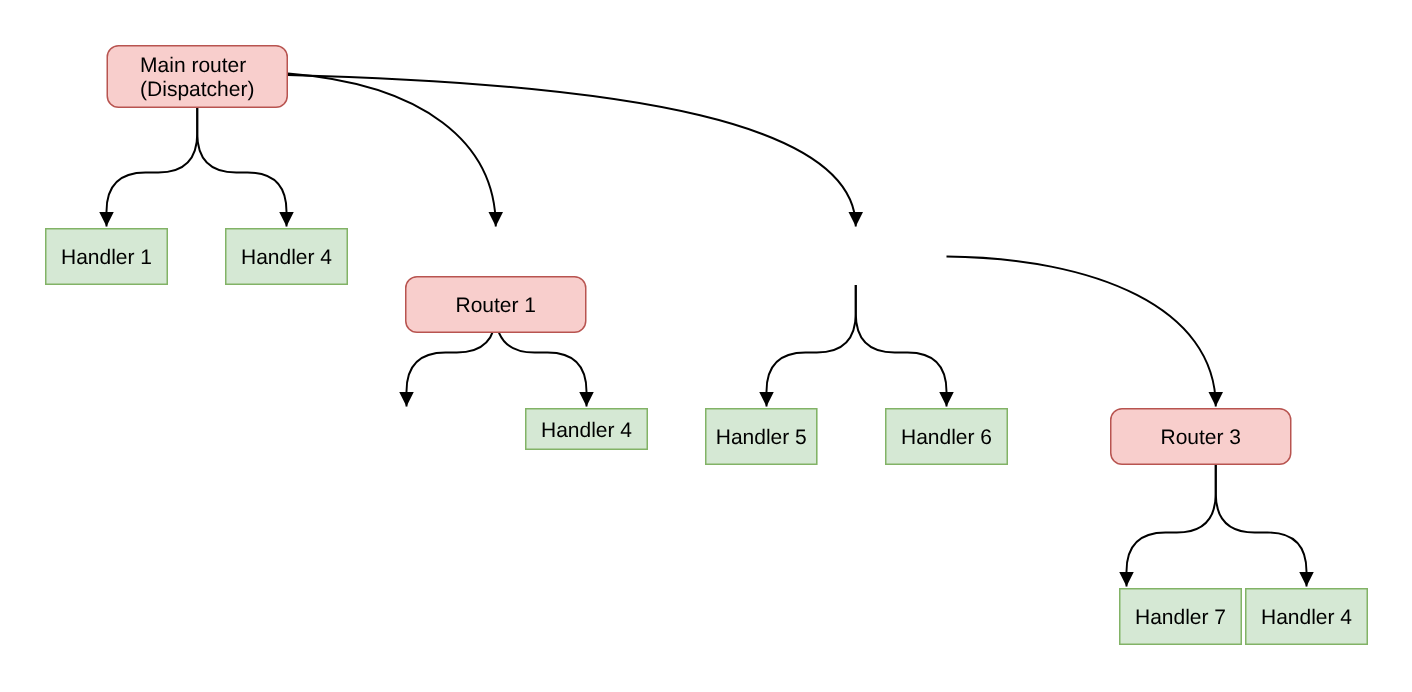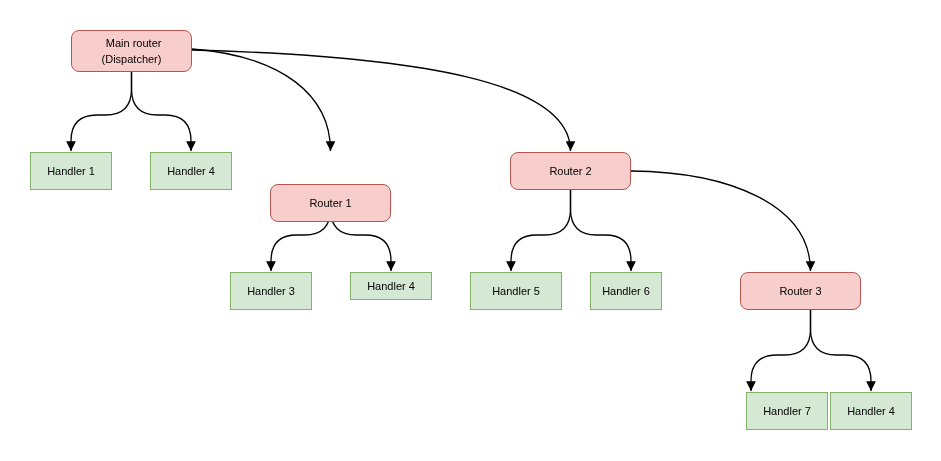--- a/index.html
+++ b/index.html
@@ -21,22 +21,22 @@
     top: 0;
     width: 941px;
     height: 461px;
   }
   .node {
     position: absolute;
     box-sizing: border-box;
     display: flex;
     align-items: center;
     justify-content: center;
-    text-align: right;
-    font-size: 11px;
+    text-align: left;
+    font-size: 14px;
     line-height: 16px;
     color: #000000;
     white-space: pre-line;
   }
   .node.router {
     background: var(--router-fill, #f8cecc);
     border: 1px solid var(--router-stroke, #b85450);
     border-radius: 8px;
   }
   .node.handler {
@@ -77,29 +77,27 @@
 
   <div class="node router" style="left:71px;  top:30px;  width:121px; height:42px;">Main router
 (Dispatcher)</div>
 
   <div class="node handler" style="left:30px;  top:152px; width:82px;  height:38px;">Handler 1</div>
 
   <div class="node handler" style="left:150px; top:152px; width:82px;  height:38px;">Handler 4</div>
 
   <div class="node router" style="left:270px; top:152px; width:121px; height:38px;margin-top:32px;">Router 1</div>
 
-  <div class="node router" style="left:510px; top:152px; width:121px; height:38px;">Router 2</div>
 
-  <div class="node handler" style="left:230px; top:272px; width:82px;  height:38px;">Handler 3</div>
 
   <div class="node handler" style="left:350px; top:272px; width:82px;  height:28px;">Handler 4</div>
 
-  <div class="node handler" style="left:470px; top:272px; width:92px;  height:38px;">Handler 5</div>
+  <div class="node handler" style="left:470px; top:272px; width:75px;  height:38px;">Handler 5</div>
 
-  <div class="node handler" style="left:590px; top:272px; width:72px;  height:38px;">Handler 6</div>
+  <div class="node handler" style="left:590px; top:272px; width:82px;  height:38px;">Handler 6</div>
 
   <div class="node router" style="left:740px; top:272px; width:121px; height:38px;">Router 3</div>
 
   <div class="node handler" style="left:710px; top:392px; width:82px;  height:38px;margin-left:36px;">Handler 7</div>
 
   <div class="node handler" style="left:830px; top:392px; width:82px;  height:38px;">Handler 4</div>
 
 </div>
 
 </body></html>

